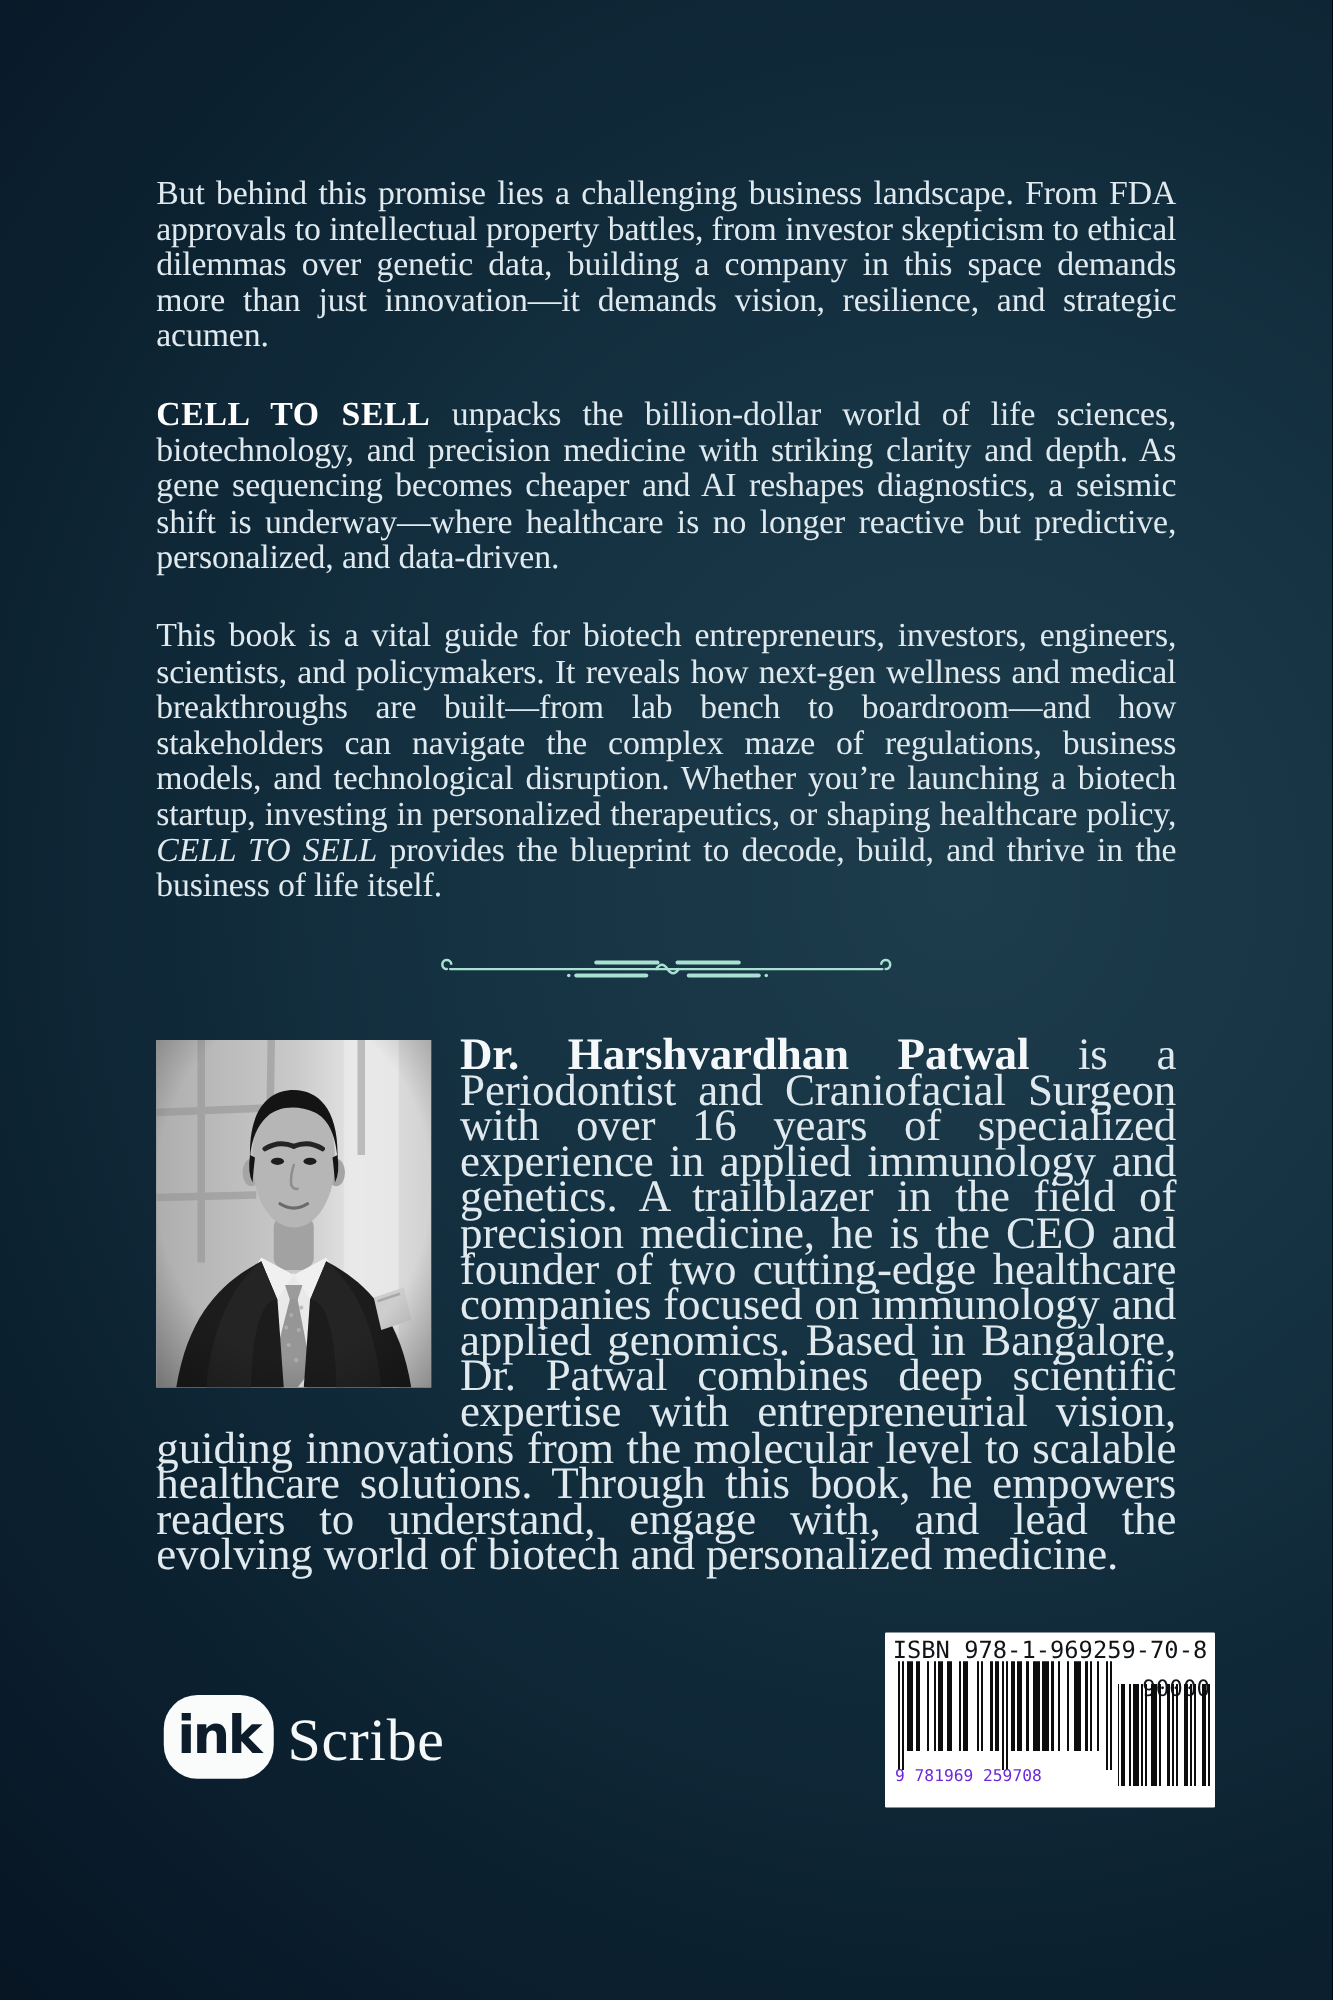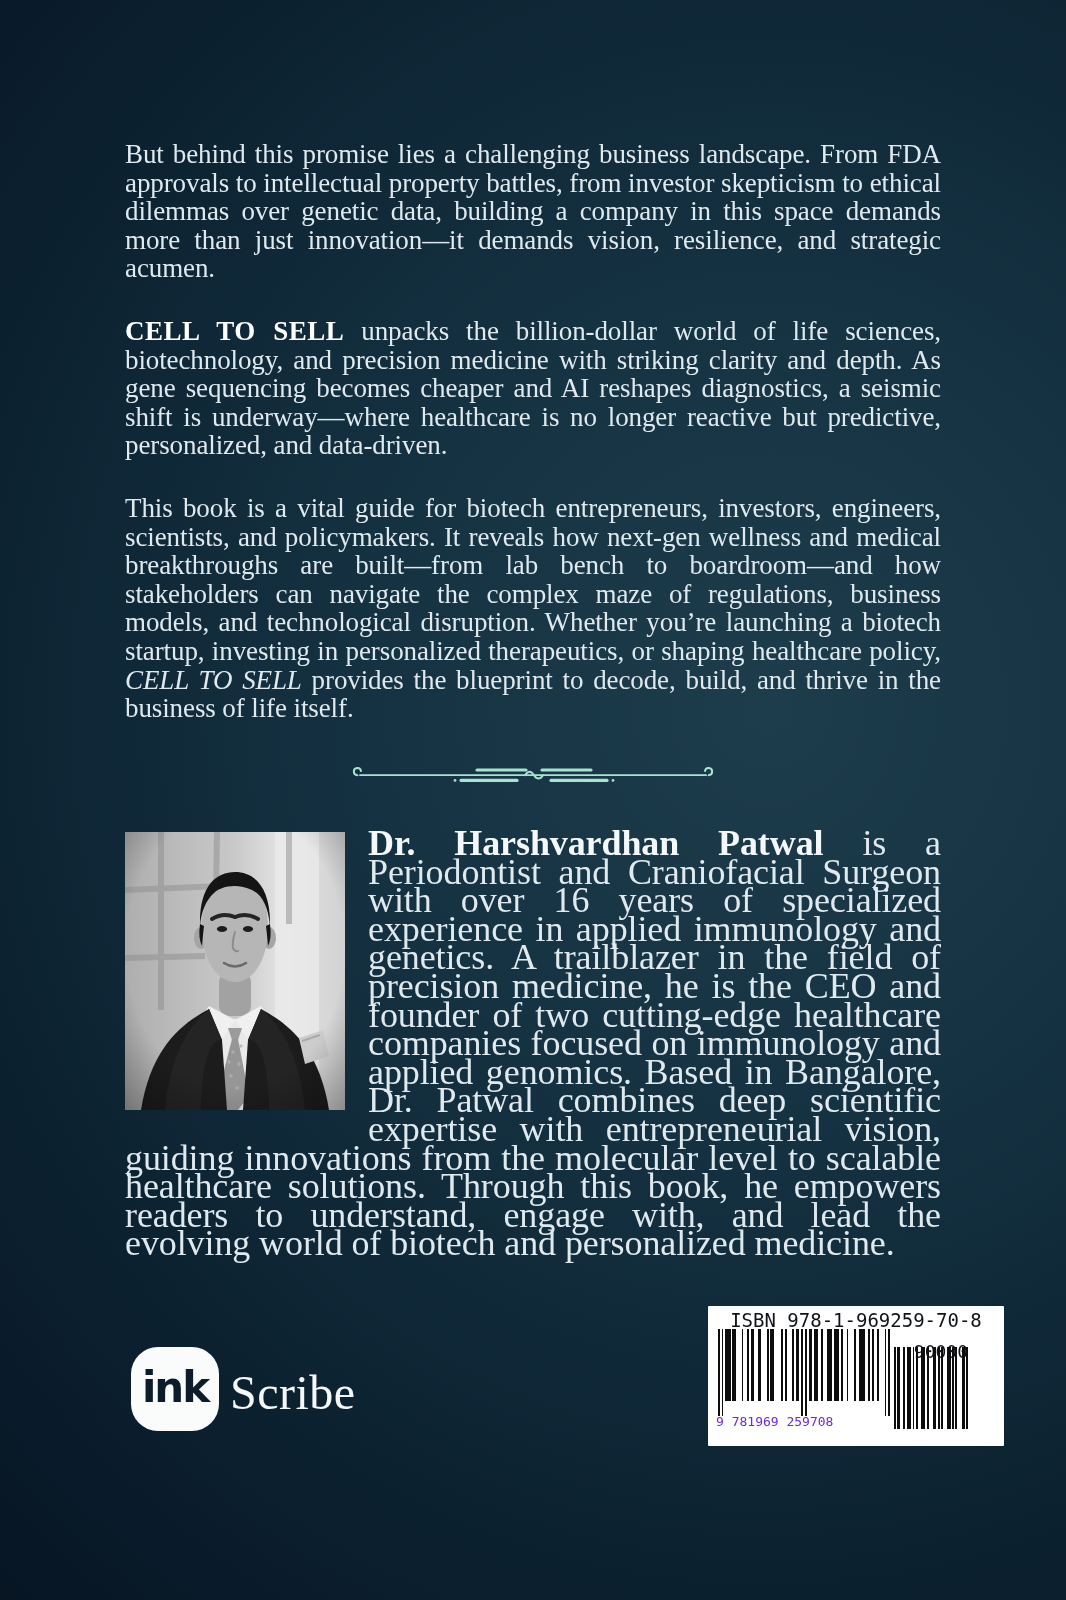--- a/index.html
+++ b/index.html
@@ -38,37 +38,37 @@
     margin:3px 23px 8px 0;
     background:#b5b5b5;
   }
   .photo svg{display:block;width:100%;height:100%;}
 
   .publisher{
     position:absolute;left:131px;top:1348px;height:82px;
     display:flex;align-items:center;gap:11px;
   }
   .ink-badge{
-    width:88px;height:84px;background:#fafcfc;
+    width:88px;height:67px;background:#fafcfc;
     border-radius:27px;
     display:flex;align-items:center;justify-content:center;
   }
   .ink-text{
     font-family:"DejaVu Sans","Liberation Sans",sans-serif;
     font-weight:900;font-size:42px;color:#0c1c2a;
     letter-spacing:-2px;padding-bottom:4px;
   }
   .scribe-text{
     font-family:"Liberation Serif","DejaVu Serif",serif;
     font-size:48px;color:#f5f8f9;padding-top:6px;letter-spacing:0.5px;
   }
 
   .isbn-panel{
     position:absolute;left:708px;top:1306px;width:264px;height:140px;
-    background:#ffffff;border-radius:1px;padding-left:32px;
+    background:#ffffff;border-radius:1px;
   }
   .isbn-label{
     position:absolute;left:0;top:3px;width:100%;
     text-align:center;
     font-family:"DejaVu Sans Mono","Liberation Mono",monospace;
     font-size:19px;color:#101418;white-space:nowrap;
   }
   #ean13-svg{position:absolute;left:10px;top:23px;}
   .ean13-digits{
     position:absolute;left:8px;top:108px;

